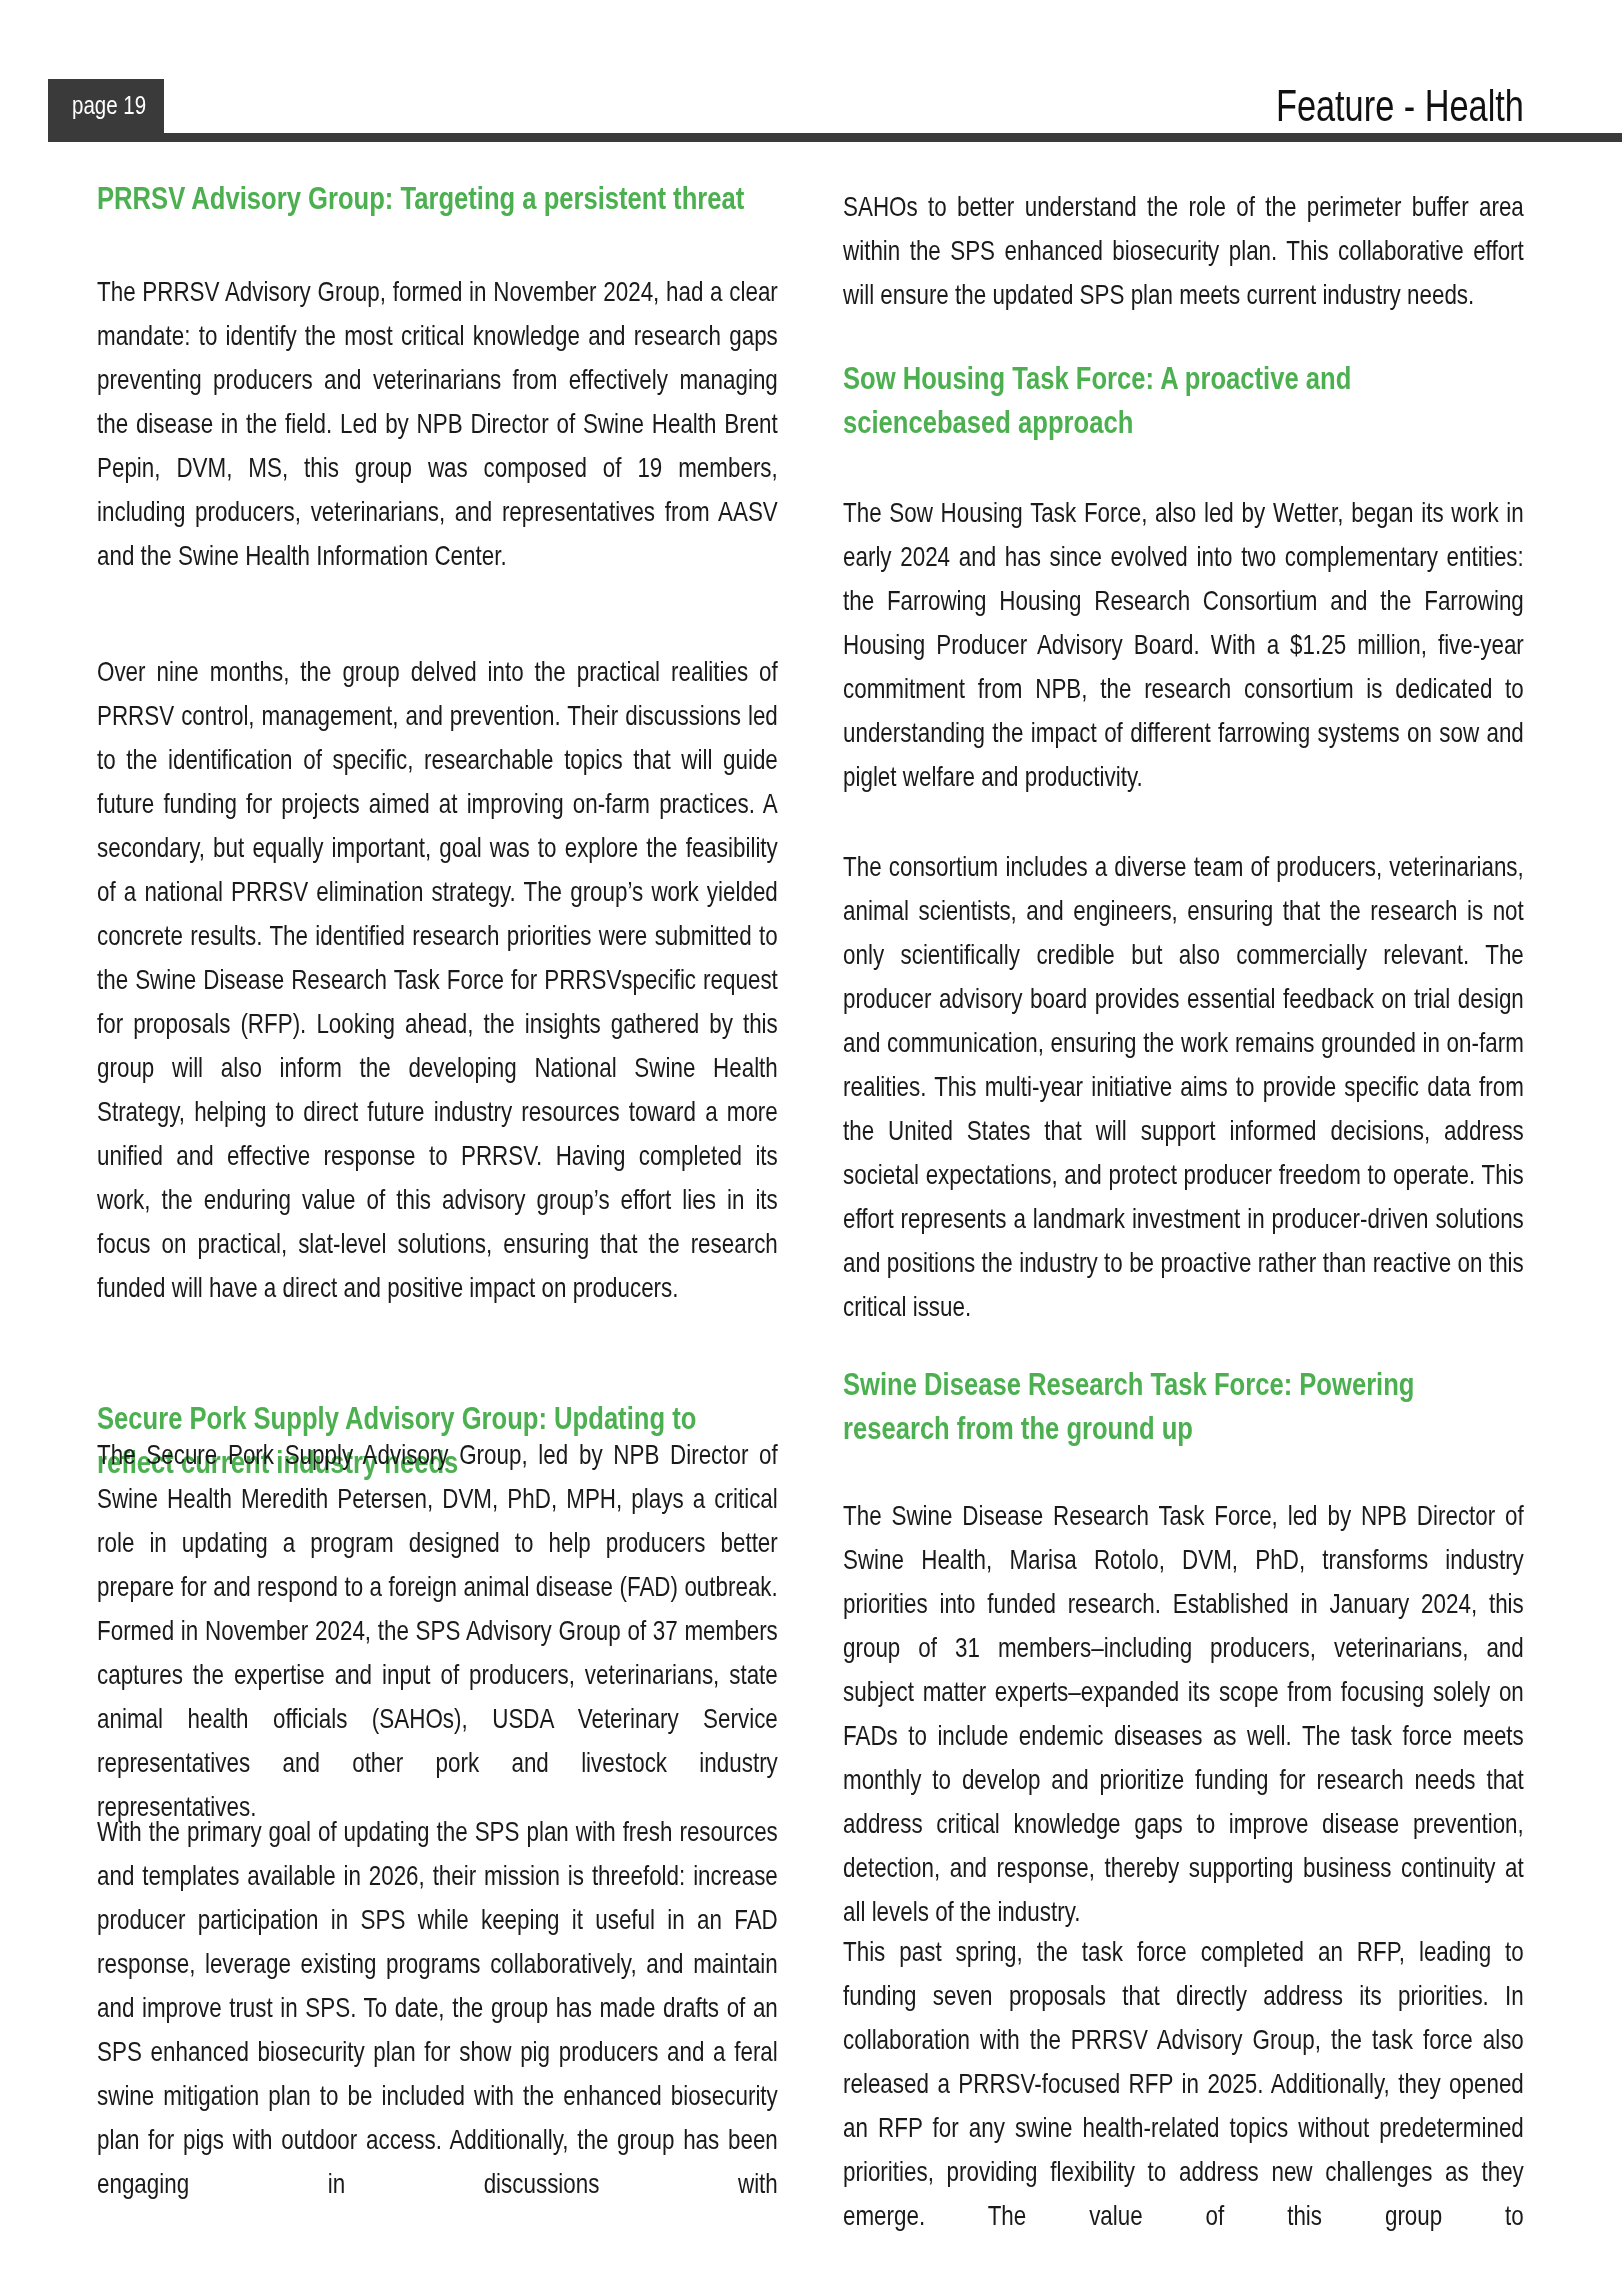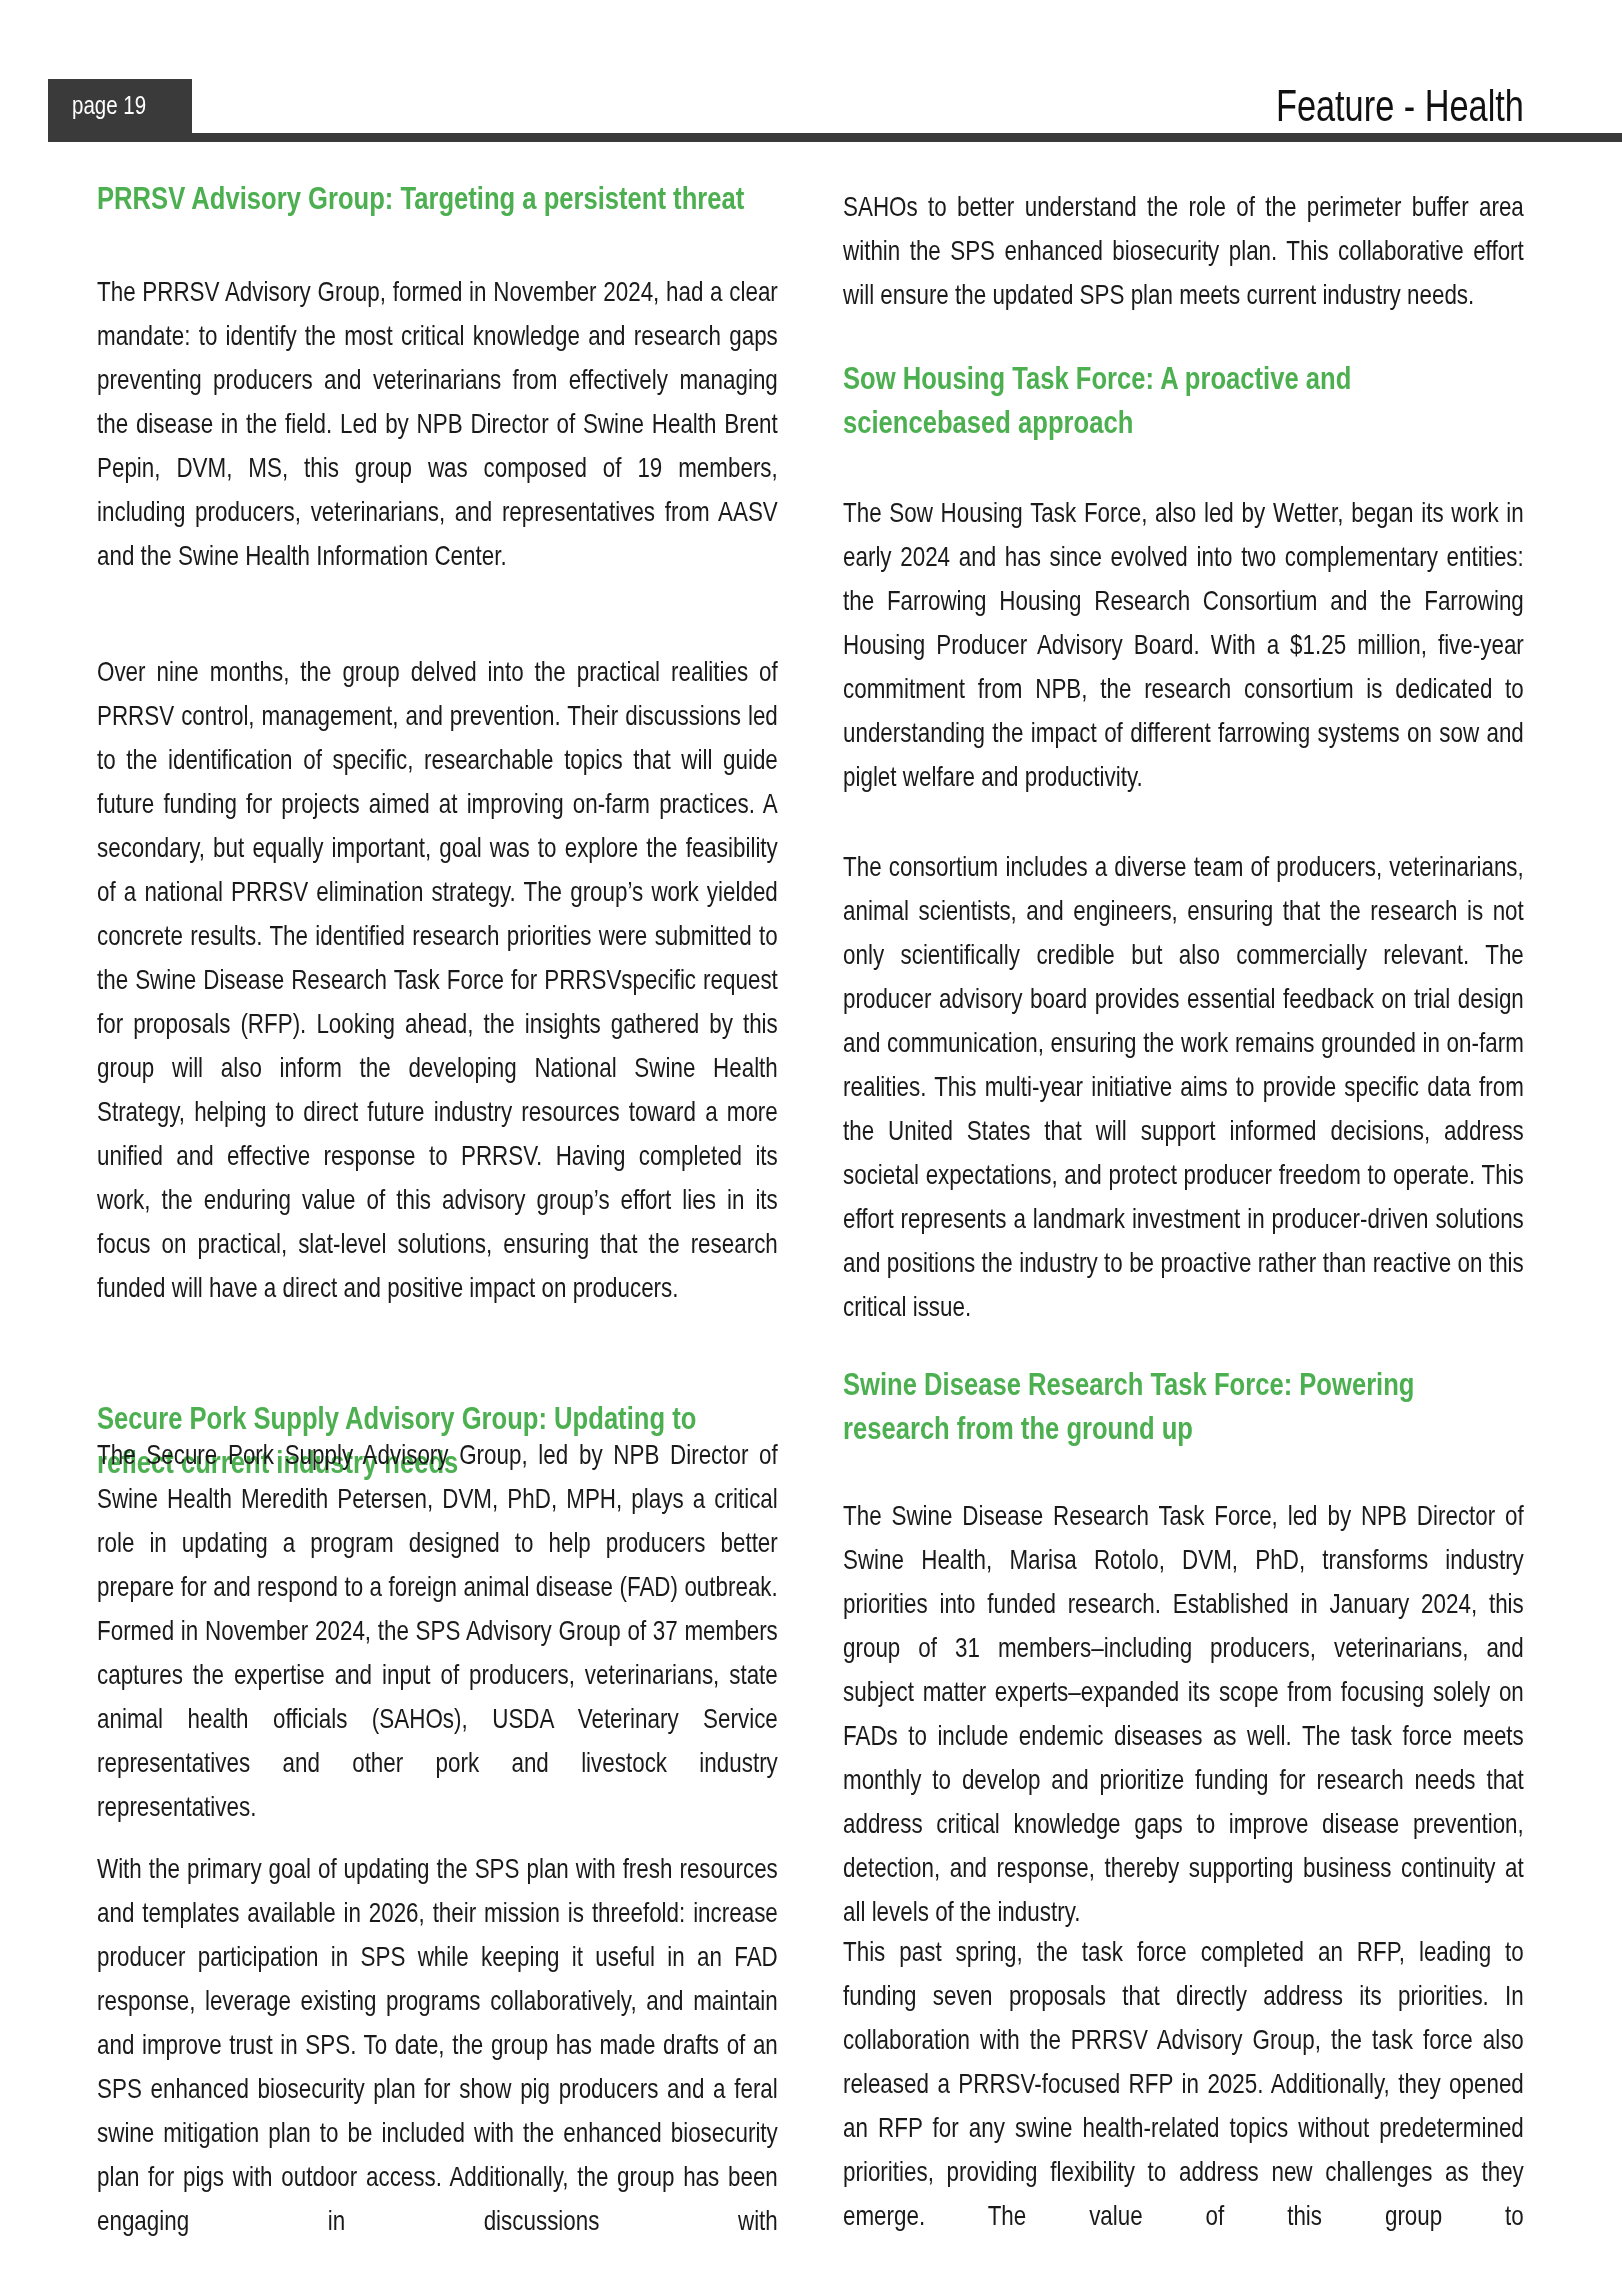--- a/index.html
+++ b/index.html
@@ -1,20 +1,20 @@
 <!DOCTYPE html>
 <html style="font-size:13.5px"><head>
 <meta charset="utf-8">
 <style>
   html, body { margin: 0; padding: 0; background: #ffffff; }
   body { width: 1623px; height: 2295px; position: relative; overflow: hidden;
          font-family: "Liberation Sans", "DejaVu Sans", sans-serif; color: #1a1a1a; }
 
   .header-bar { position: absolute; left: 48px; top: 133px; width: 1575px; height: 8.5px; background: #3a3a3a; }
-  .page-tab { position: absolute; left: 48px; top: 79px; width: 144px; height: 63px; background: #3a3a3a; }
+  .page-tab { position: absolute; left: 48px; top: 79px; width: 116px; height: 63px; background: #3a3a3a; }
   .page-tab span { position: absolute; top: 12px; left: 24px; color: #ffffff; font-size: 25px;
                    transform: scaleX(0.82); transform-origin: left top; white-space: nowrap; }
   .section-label { position: absolute; right: 99px; top: 81px; font-size: 44px; color: #111;
                    transform: scaleX(0.78); transform-origin: right top; white-space: nowrap; font-weight: 400; }
 
   .col { position: absolute; top: 0; }
   .col-left { left: 97px; }
   .col-right { left: 843px; }
 
   
@@ -53,21 +53,21 @@
   <div class="blk" style="top:1396px">
     <div class="inner">
         <h2 class="h">Secure Pork Supply Advisory Group: Updating to reflect current industry needs</h2>
       </div>
   </div>
   <div class="blk" style="top:1433px">
     <div class="inner">
         <p class="p last-left">The Secure Pork Supply Advisory Group, led by NPB Director of Swine Health Meredith Petersen, DVM, PhD, MPH, plays a critical role in updating a program designed to help producers better prepare for and respond to a foreign animal disease (FAD) outbreak. Formed in November 2024, the SPS Advisory Group of 37 members captures the expertise and input of producers, veterinarians, state animal health officials (SAHOs), USDA Veterinary Service representatives and other pork and livestock industry representatives.</p>
       </div>
   </div>
-  <div class="blk" style="top:1847px">
+  <div class="blk" style="top:1810px">
     <div class="inner">
         <p class="p" style="text-align-last: justify">With the primary goal of updating the SPS plan with fresh resources and templates available in 2026, their mission is threefold: increase producer participation in SPS while keeping it useful in an FAD response, leverage existing programs collaboratively, and maintain and improve trust in SPS. To date, the group has made drafts of an SPS enhanced biosecurity plan for show pig producers and a feral swine mitigation plan to be included with the enhanced biosecurity plan for pigs with outdoor access. Additionally, the group has been engaging in discussions with</p>
       </div>
   </div>
 </div>
 
 <div class="col col-right">
   <div class="blk" style="top:185px">
     <div class="inner">
         <p class="p last-left">SAHOs to better understand the role of the perimeter buffer area within the SPS enhanced biosecurity plan. This collaborative effort will ensure the updated SPS plan meets current industry needs.</p>

